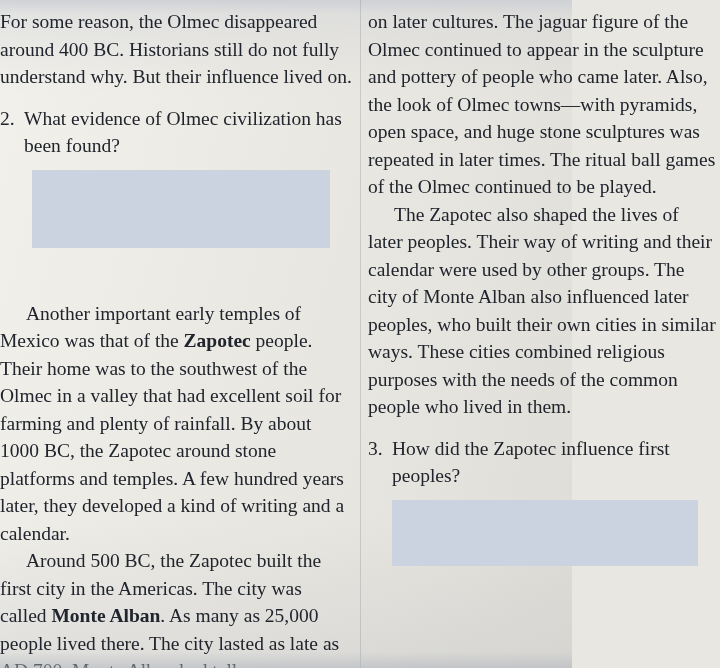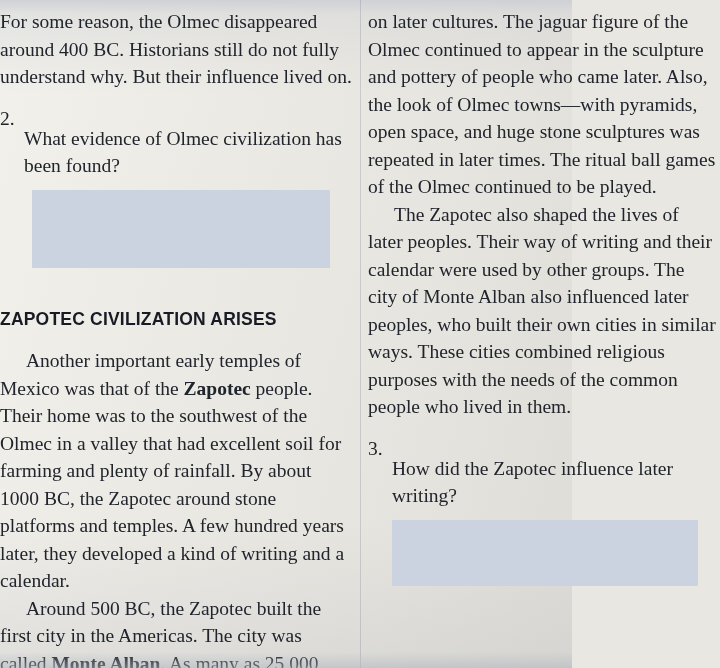--- a/index.html
+++ b/index.html
@@ -78,21 +78,21 @@
   }
   .qitem {
     display: flex;
     font-size: 19.5px;
     line-height: 27.5px;
   }
   .qnum {
     width: 24px;
     flex: 0 0 24px;
   }
-  .qtext { flex: 1 1 auto; margin-top: 20px; }
+  .qtext { flex: 1 1 auto; }
   .answer-box {
     background: #ccd3e0;
     border: none;
   }
   
   .cropped-top {
     position: absolute;
     top: 0;
     left: 0;
     right: 0;
@@ -128,21 +128,20 @@
 
     <div class="qitem">
       <span class="qnum">2.</span>
       <span class="qtext">What evidence of Olmec civilization has been found?</span>
     </div>
 
     <div class="answer-box" style="margin:10px 22px 0 32px; height:78px;"></div>
 
     <div style="height:38px"></div>
 
-    <p class="heading">ZAPOTEC CIVILIZATION ARISES</p>
 
     <div style="height:7px"></div>
 
 
     <div style="height:7px"></div>
 
     <p class="indent">
       <span>Another important early temples of Mexico was that of the </span><span class="bold">Zapotec</span><span> people. Their home was to the southwest of the Olmec in a valley that had excellent soil for farming and plenty of rainfall. By about 1000 BC, the Zapotec around stone platforms and temples. A few hundred years later, they developed a kind of writing and a calendar.</span>
     </p>
 
@@ -157,21 +156,21 @@
     <div style="height:8px"></div>
 
     <p>on later cultures. The jaguar figure of the Olmec continued to appear in the sculpture and pottery of people who came later. Also, the look of Olmec towns—with pyramids, open space, and huge stone sculptures was repeated in later times. The ritual ball games of the Olmec continued to be played.</p>
 
     <p class="indent">The Zapotec also shaped the lives of later peoples. Their way of writing and their calendar were used by other groups. The city of Monte Alban also influenced later peoples, who built their own cities in similar ways. These cities combined religious purposes with the needs of the common people who lived in them.</p>
 
     <div style="height:14px"></div>
 
     <div class="qitem">
       <span class="qnum">3.</span>
-      <span class="qtext">How did the Zapotec influence later writing?</span>
+      <span class="qtext">How did the Zapotec influence first peoples?</span>
     </div>
 
     <div class="answer-box" style="margin:10px 18px 0 24px; height:66px;"></div>
 
   </div>
 
   <div class="bottom-fade"></div>
 </div>
 
 </body></html>

